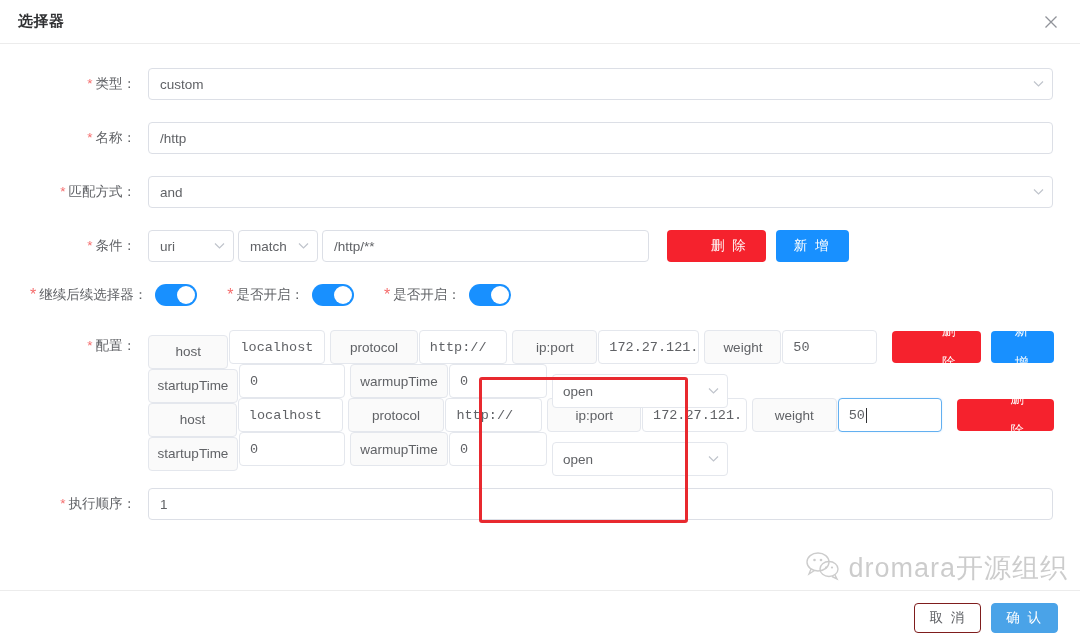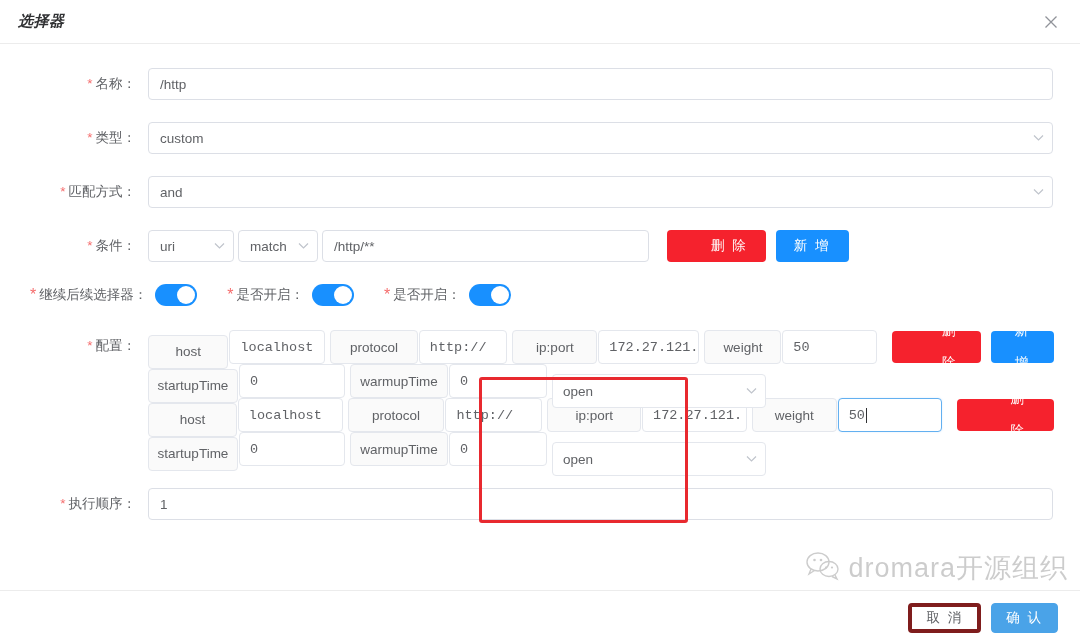--- a/index.html
+++ b/index.html
@@ -19,21 +19,20 @@
   }
   
   .dlg-header {
     height: 44px;
     flex: 0 0 44px;
     border-bottom: 1px solid #ececec;
     display: flex;
     align-items: center;
     padding: 0 18px 0 18px;
     position: relative;
-    font-style: italic;
   }
   .dlg-title {
     font-size: 15px;
     font-weight: bold;
     color: #303133;
     letter-spacing: .5px;
   }
   .close-btn {
     position: absolute;
     right: 18px; top: 50%;
@@ -198,21 +197,21 @@
     vertical-align: middle;
   }
   .w-host-k  { width: 90px; margin-top: 9px; }
   .w-host-v  { width: 106px; }
   .w-proto-k { width: 98px; }
   .w-proto-v { width: 98px; }
   .w-ip-k    { width: 95px; }
   .w-ip-v    { width: 106px; }
   .w-wt-k    { width: 86px; }
   .w-wt-v    { width: 105px; }
-  .w-open    { width: 214px; margin-top: 20px; }
+  .w-open    { width: 176px; margin-top: 20px; }
   .gap-sm { width: 4px; flex: 0 0 4px; }
   .cfg-btns { display: flex; gap: 10px; margin-left: 14px; }
 
   .sel-cell {
     position: relative;
     padding-left: 10px;
     padding-right: 26px;
     justify-content: flex-start;
   }
   .sel-cell .chev {
@@ -270,21 +269,21 @@
     padding: 0 14px;
     cursor: pointer;
     font-family: "Liberation Sans", sans-serif;
     letter-spacing: 2px;
     display: inline-flex;
     align-items: center;
     justify-content: center;
   }
   .fbtn-default {
     background: #fff;
-    border: 4px solid #7f1d1d;
+    border: 1px solid #7f1d1d;
     color: #606266;
   }
   .fbtn-primary {
     background: #4aa3e8;
     border: 1px solid #4aa3e8;
     color: #fff;
   }
 </style>
 </head>
 <body>
@@ -294,43 +293,43 @@
   <div class="dlg-header">
     <div class="dlg-title">选择器</div>
     <div class="close-btn">
       <svg width="14" height="14" viewBox="0 0 14 14" aria-hidden="true">
         <path d="M1.5 1.5 L12.5 12.5 M12.5 1.5 L1.5 12.5" stroke="#909399" stroke-width="1.3" fill="none"></path>
       </svg>
     </div>
   </div>
 
   <div class="dlg-body">
-
-    <div class="form-row">
-      <div class="form-label">
-        <span class="req-star">*</span><span>名称：</span>
-      </div>
-      <div class="ctrl-area">
-        <div class="inp full">/http</div>
-      </div>
-    </div>
 
     <div class="form-row">
       <div class="form-label">
         <span class="req-star">*</span><span>类型：</span>
       </div>
       <div class="ctrl-area">
         <div class="inp full sel">
           <span>custom</span>
           <span class="chev">
             <svg width="11" height="7" viewBox="0 0 11 7">
                 <path d="M1 1 L5.5 5.5 L10 1" stroke="#c0c4cc" stroke-width="1.2" fill="none"></path>
               </svg>
           </span>
         </div>
+      </div>
+    </div>
+
+    <div class="form-row">
+      <div class="form-label">
+        <span class="req-star">*</span><span>名称：</span>
+      </div>
+      <div class="ctrl-area">
+        <div class="inp full">/http</div>
       </div>
     </div>
 
     <div class="form-row">
       <div class="form-label">
         <span class="req-star">*</span><span>匹配方式：</span>
       </div>
       <div class="ctrl-area">
         <div class="inp full sel">
           <span>and</span>

